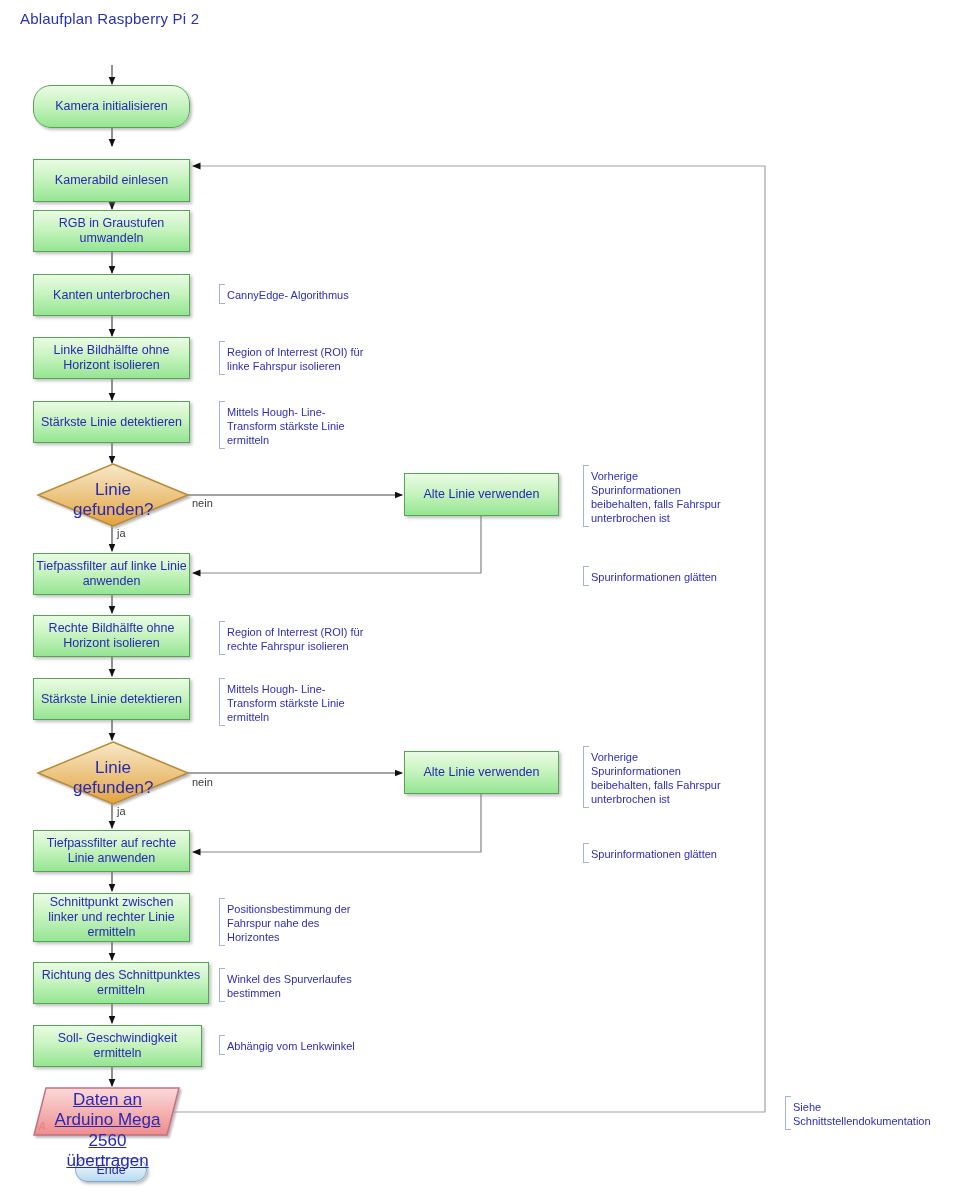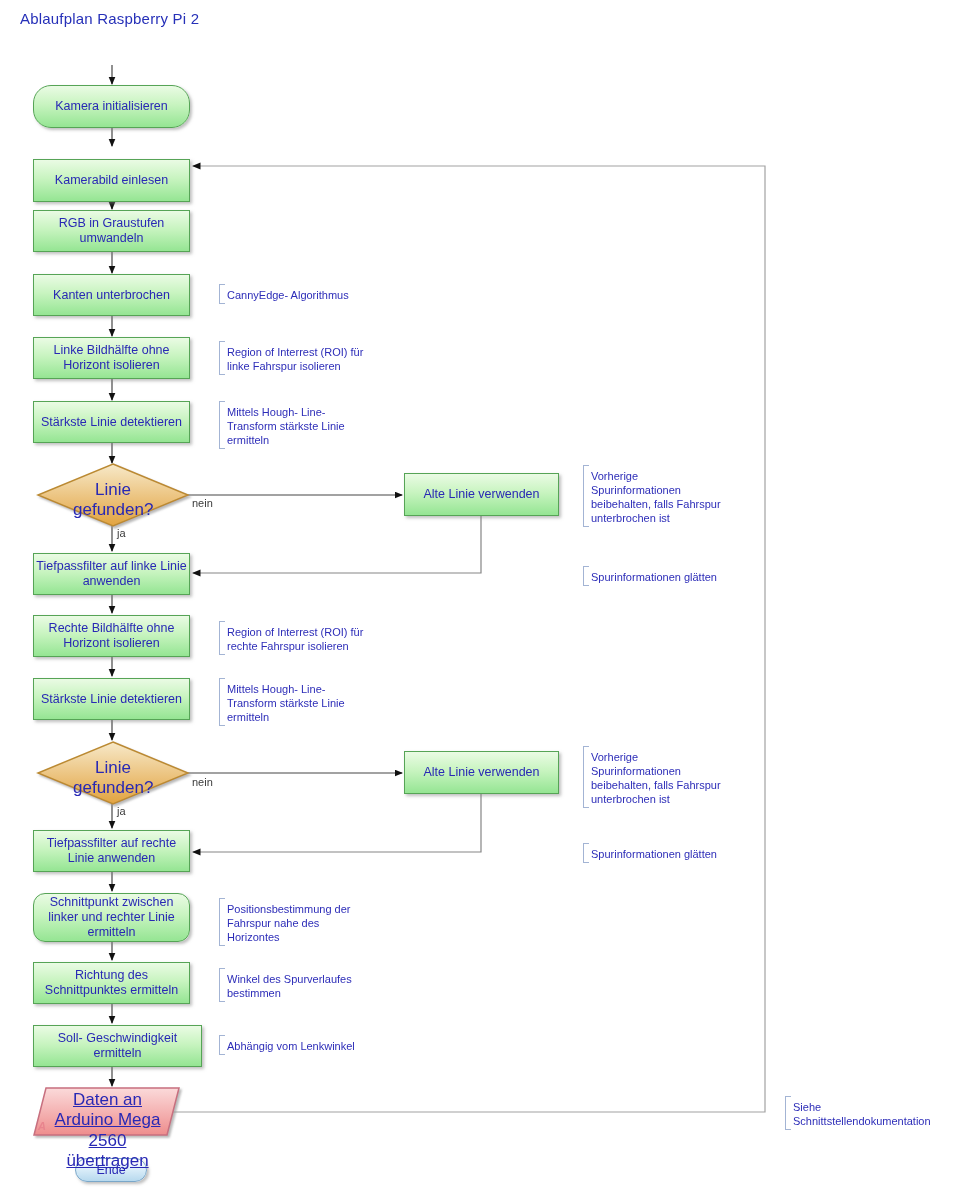--- a/index.html
+++ b/index.html
@@ -137,24 +137,24 @@
 </div>
 <div class="node process" style="left:33px;top:615px;width:157px;height:42px;">
   <span>Rechte Bildhälfte ohne Horizont isolieren</span>
 </div>
 <div class="node process" style="left:33px;top:678px;width:157px;height:42px;">
   <span>Stärkste Linie detektieren</span>
 </div>
 <div class="node process" style="left:33px;top:830px;width:157px;height:42px;">
   <span>Tiefpassfilter auf rechte Linie anwenden</span>
 </div>
-<div class="node process" style="left:33px;top:893px;width:157px;height:49px;border-radius:12px;">
+<div class="node process" style="left:33px;top:893px;width:157px;height:49px;">
   <span>Schnittpunkt zwischen linker und rechter Linie ermitteln</span>
 </div>
-<div class="node process" style="left:33px;top:962px;width:157px;height:42px;">
+<div class="node process" style="left:33px;top:962px;width:176px;height:42px;">
   <span>Richtung des Schnittpunktes ermitteln</span>
 </div>
 <div class="node process" style="left:33px;top:1025px;width:169px;height:42px;">
   <span>Soll- Geschwindigkeit ermitteln</span>
 </div>
 
 <div class="node process" style="left:404px;top:473px;width:155px;height:43px;">
   <span>Alte Linie verwenden</span>
 </div>
 <div class="node process" style="left:404px;top:751px;width:155px;height:43px;">

